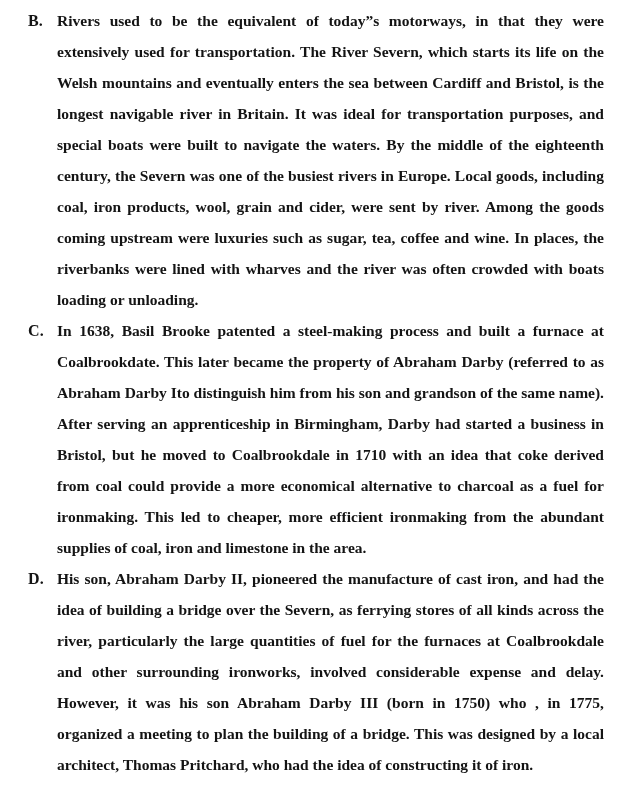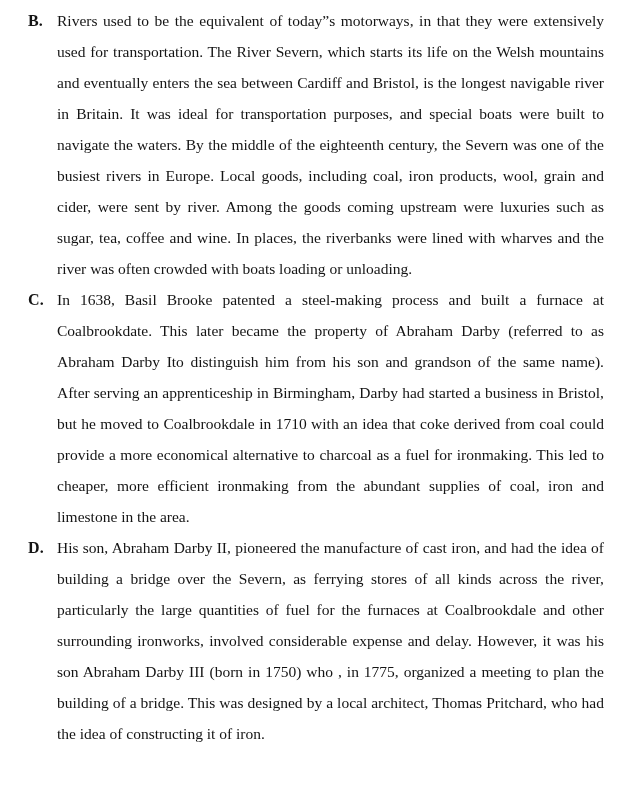--- a/index.html
+++ b/index.html
@@ -29,20 +29,21 @@
     font-size: 16px;
     line-height: 31px;
     letter-spacing: 0.2px;
   }
   .para-text {
     flex: 1 1 auto;
     font-size: 15.5px;
     line-height: 31px;
     text-align: justify;
     text-justify: inter-word;
+    font-weight: bold;
   }
 </style>
 </head>
 <body>
 
 <div class="page">
 
   <div class="para">
     <div class="para-label">B.</div>
     <div class="para-text">Rivers used to be the equivalent of today”s motorways, in that they were extensively used for transportation. The River Severn, which starts its life on the Welsh mountains and eventually enters the sea between Cardiff and Bristol, is the longest navigable river in Britain. It was ideal for transportation purposes, and special boats were built to navigate the waters. By the middle of the eighteenth century, the Severn was one of the busiest rivers in Europe. Local goods, including coal, iron products, wool, grain and cider, were sent by river. Among the goods coming upstream were luxuries such as sugar, tea, coffee and wine. In places, the riverbanks were lined with wharves and the river was often crowded with boats loading or unloading.</div>

